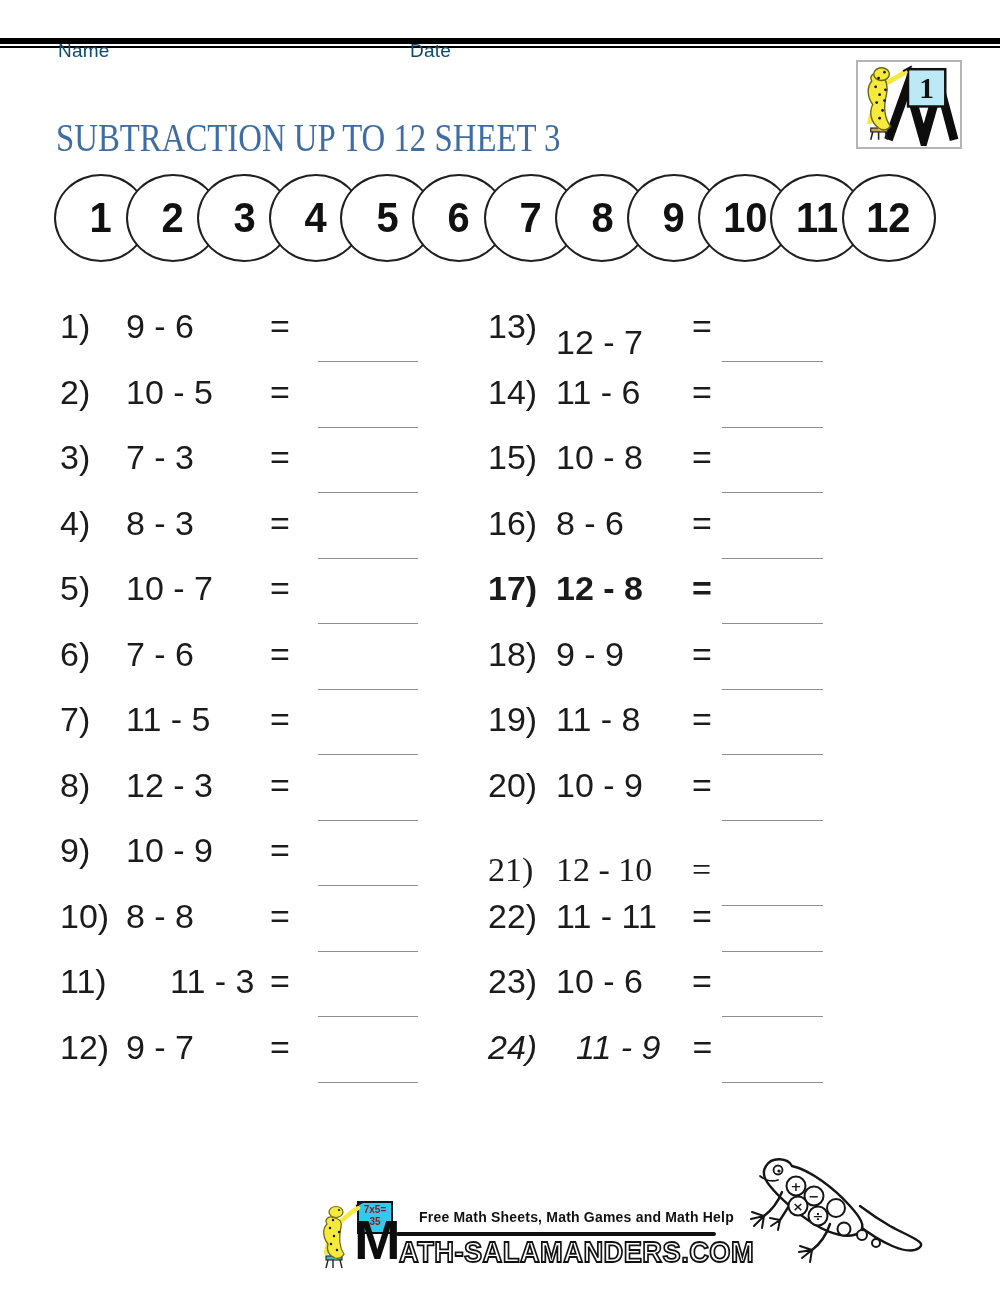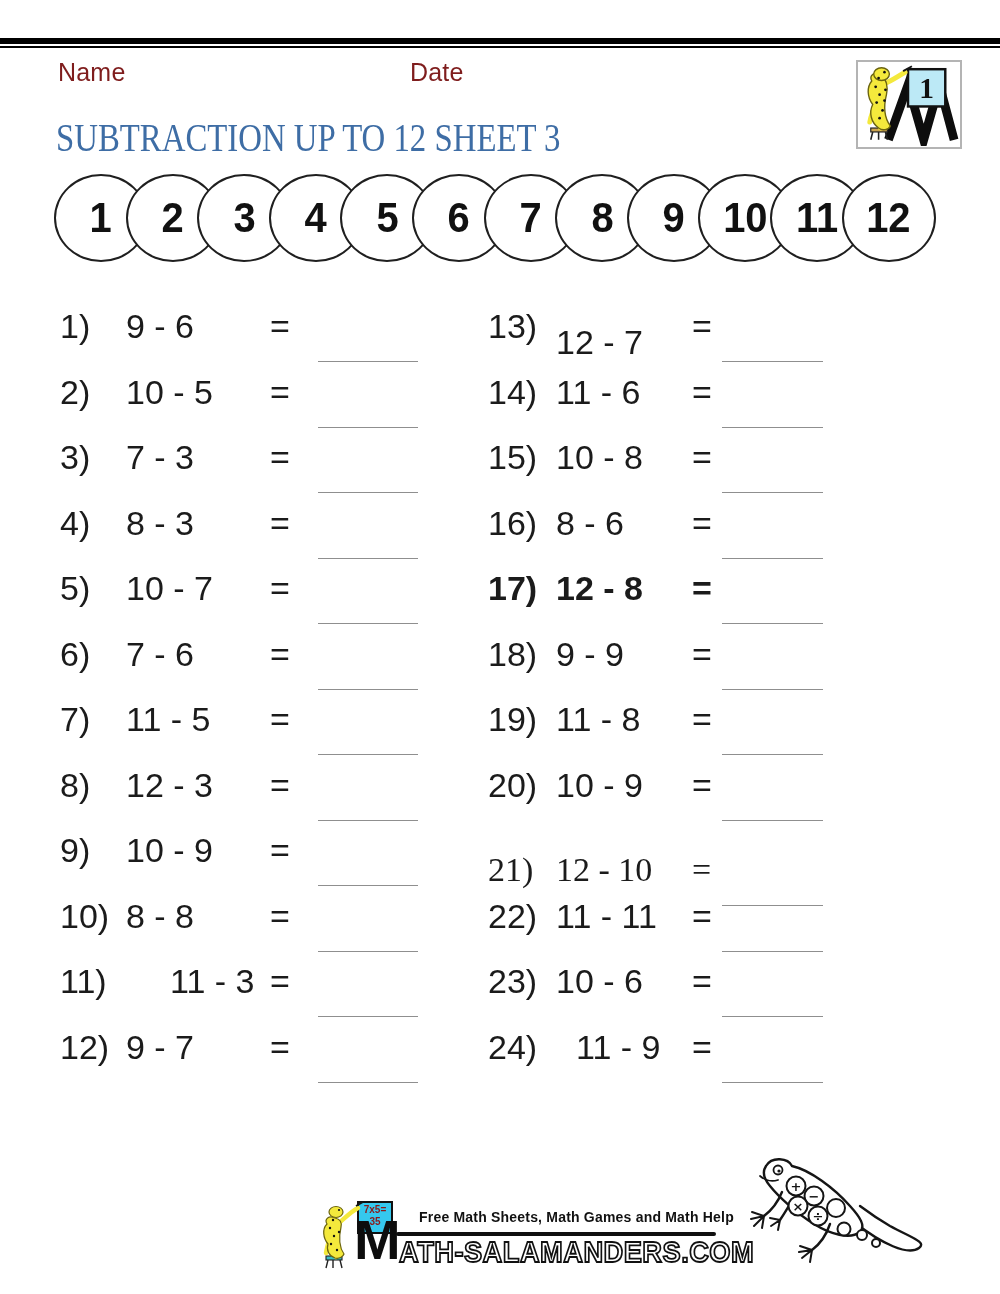--- a/index.html
+++ b/index.html
@@ -5,21 +5,21 @@
   html,body{margin:0;padding:0;background:#ffffff;}
   .page{
     position:relative;width:1000px;height:1294px;background:#ffffff;
     font-family:"Liberation Sans",sans-serif;color:#1a1a1a;overflow:hidden;
   }
   .abs{position:absolute;}
   
   .rule-thick{top:38px;left:0;width:1000px;height:6px;background:#000;}
   .rule-thin{top:46px;left:0;width:1000px;height:2px;background:#000;}
   
-  .field-label{top:58px;font-size:25px;color:#7f1d1d;letter-spacing:0.2px;}
+  .field-label{top:40px;font-size:19px;color:#0c4a6e;letter-spacing:0.2px;}
   .name-label{left:58px;}
   .date-label{left:410px;}
   
   .logo-box{left:856px;top:60px;width:106px;height:89px;border:2px solid #b4b4b4;
     box-sizing:border-box;background:#fff;display:flex;align-items:center;justify-content:center;}
   
   .page-title{
     left:56px;top:114px;font-family:"Liberation Serif",serif;font-size:40px;
     color:#3E6DA5;white-space:nowrap;transform:scaleX(0.82);transform-origin:left top;
     letter-spacing:0px;font-weight:400;
@@ -264,21 +264,21 @@
         <span class="p-expr" style="left: 556px;">11 - 11</span>
         <span class="p-eq" style="left: 692px;">=</span>
         <span class="answer-line" style="left: 722px; width: 101px;"></span>
       </div>
       <div class="prow" style="top: 961px;">
         <span class="p-num" style="left: 488px;">23)</span>
         <span class="p-expr" style="left: 556px;">10 - 6</span>
         <span class="p-eq" style="left: 692px;">=</span>
         <span class="answer-line" style="left: 722px; width: 101px;"></span>
       </div>
-      <div class="prow" style="top: 1026.5px;">
+      <div class="prow" style="top: 1026.5px; font-style: italic;">
         <span class="p-num" style="left: 488px;">24)</span>
         <span class="p-expr" style="left: 576px;">11 - 9</span>
         <span class="p-eq" style="left: 692px;">=</span>
         <span class="answer-line" style="left: 722px; width: 101px;"></span>
       </div>
     </div>
 
   <div class="abs footer-logo">
     <svg width="92" height="74" viewBox="0 0 92 74">
       <rect x="40" y="4" width="34" height="31" fill="#35C8EE" stroke="#111" stroke-width="2"></rect>

